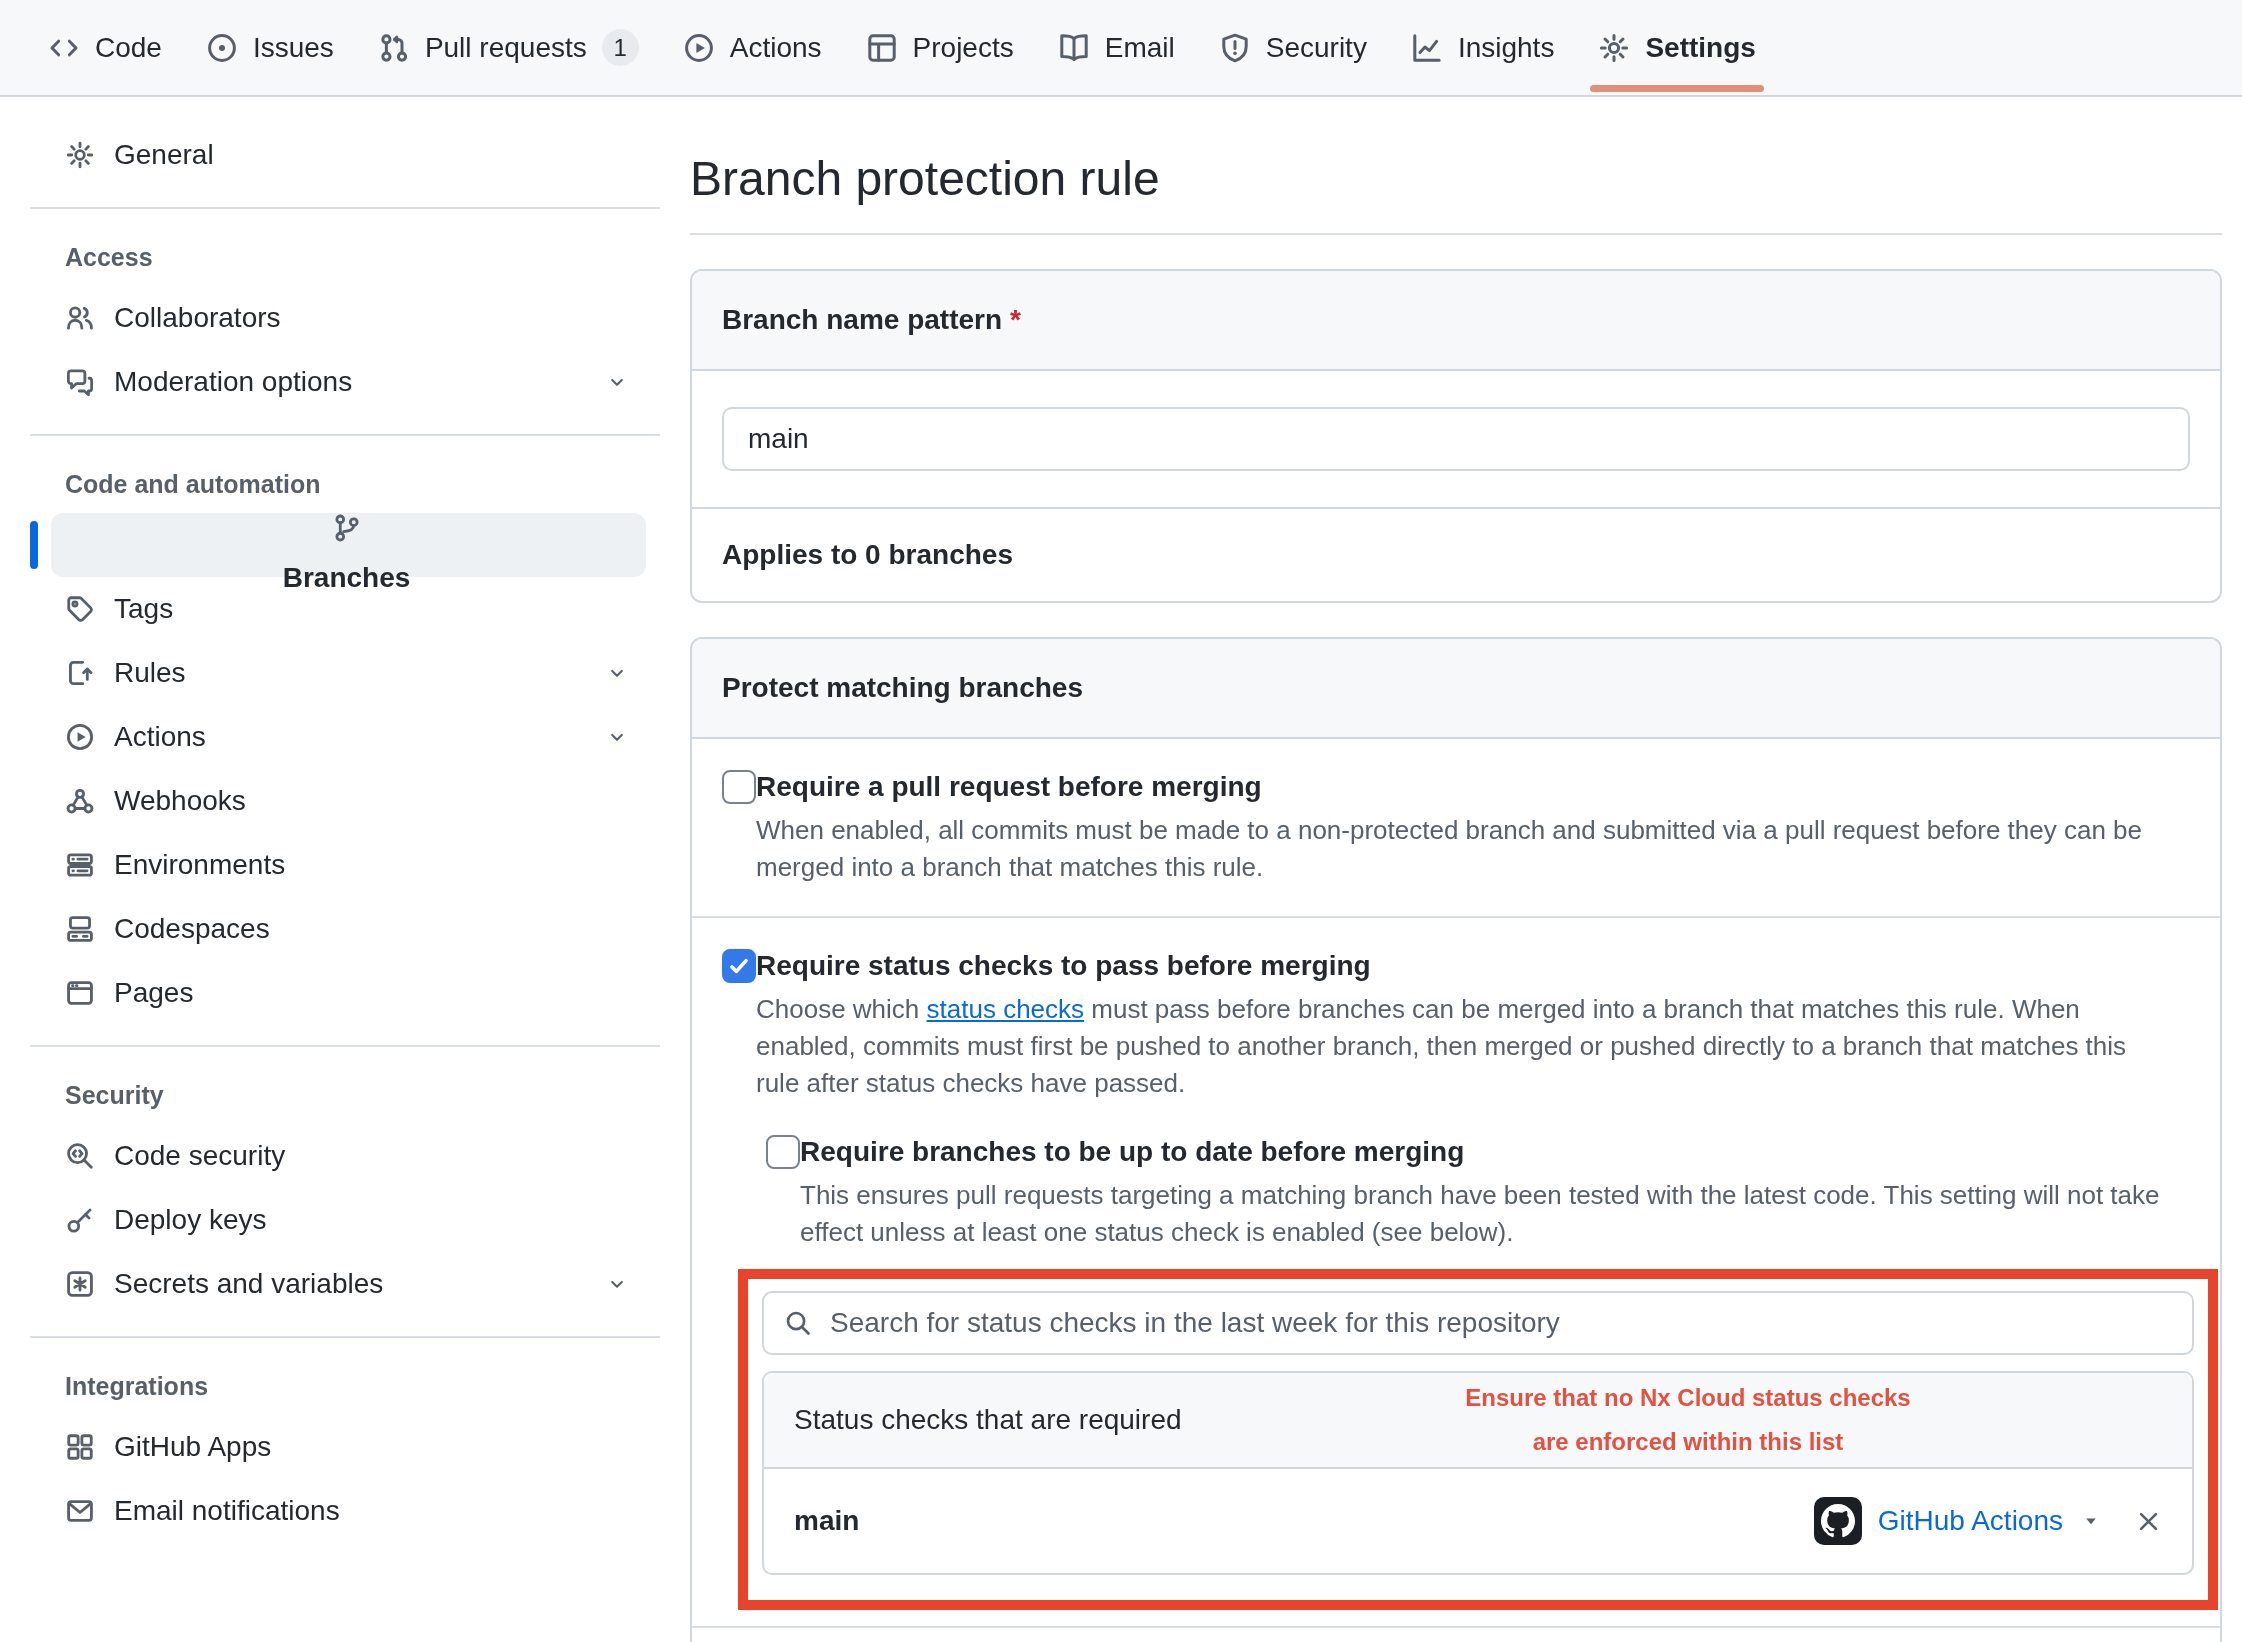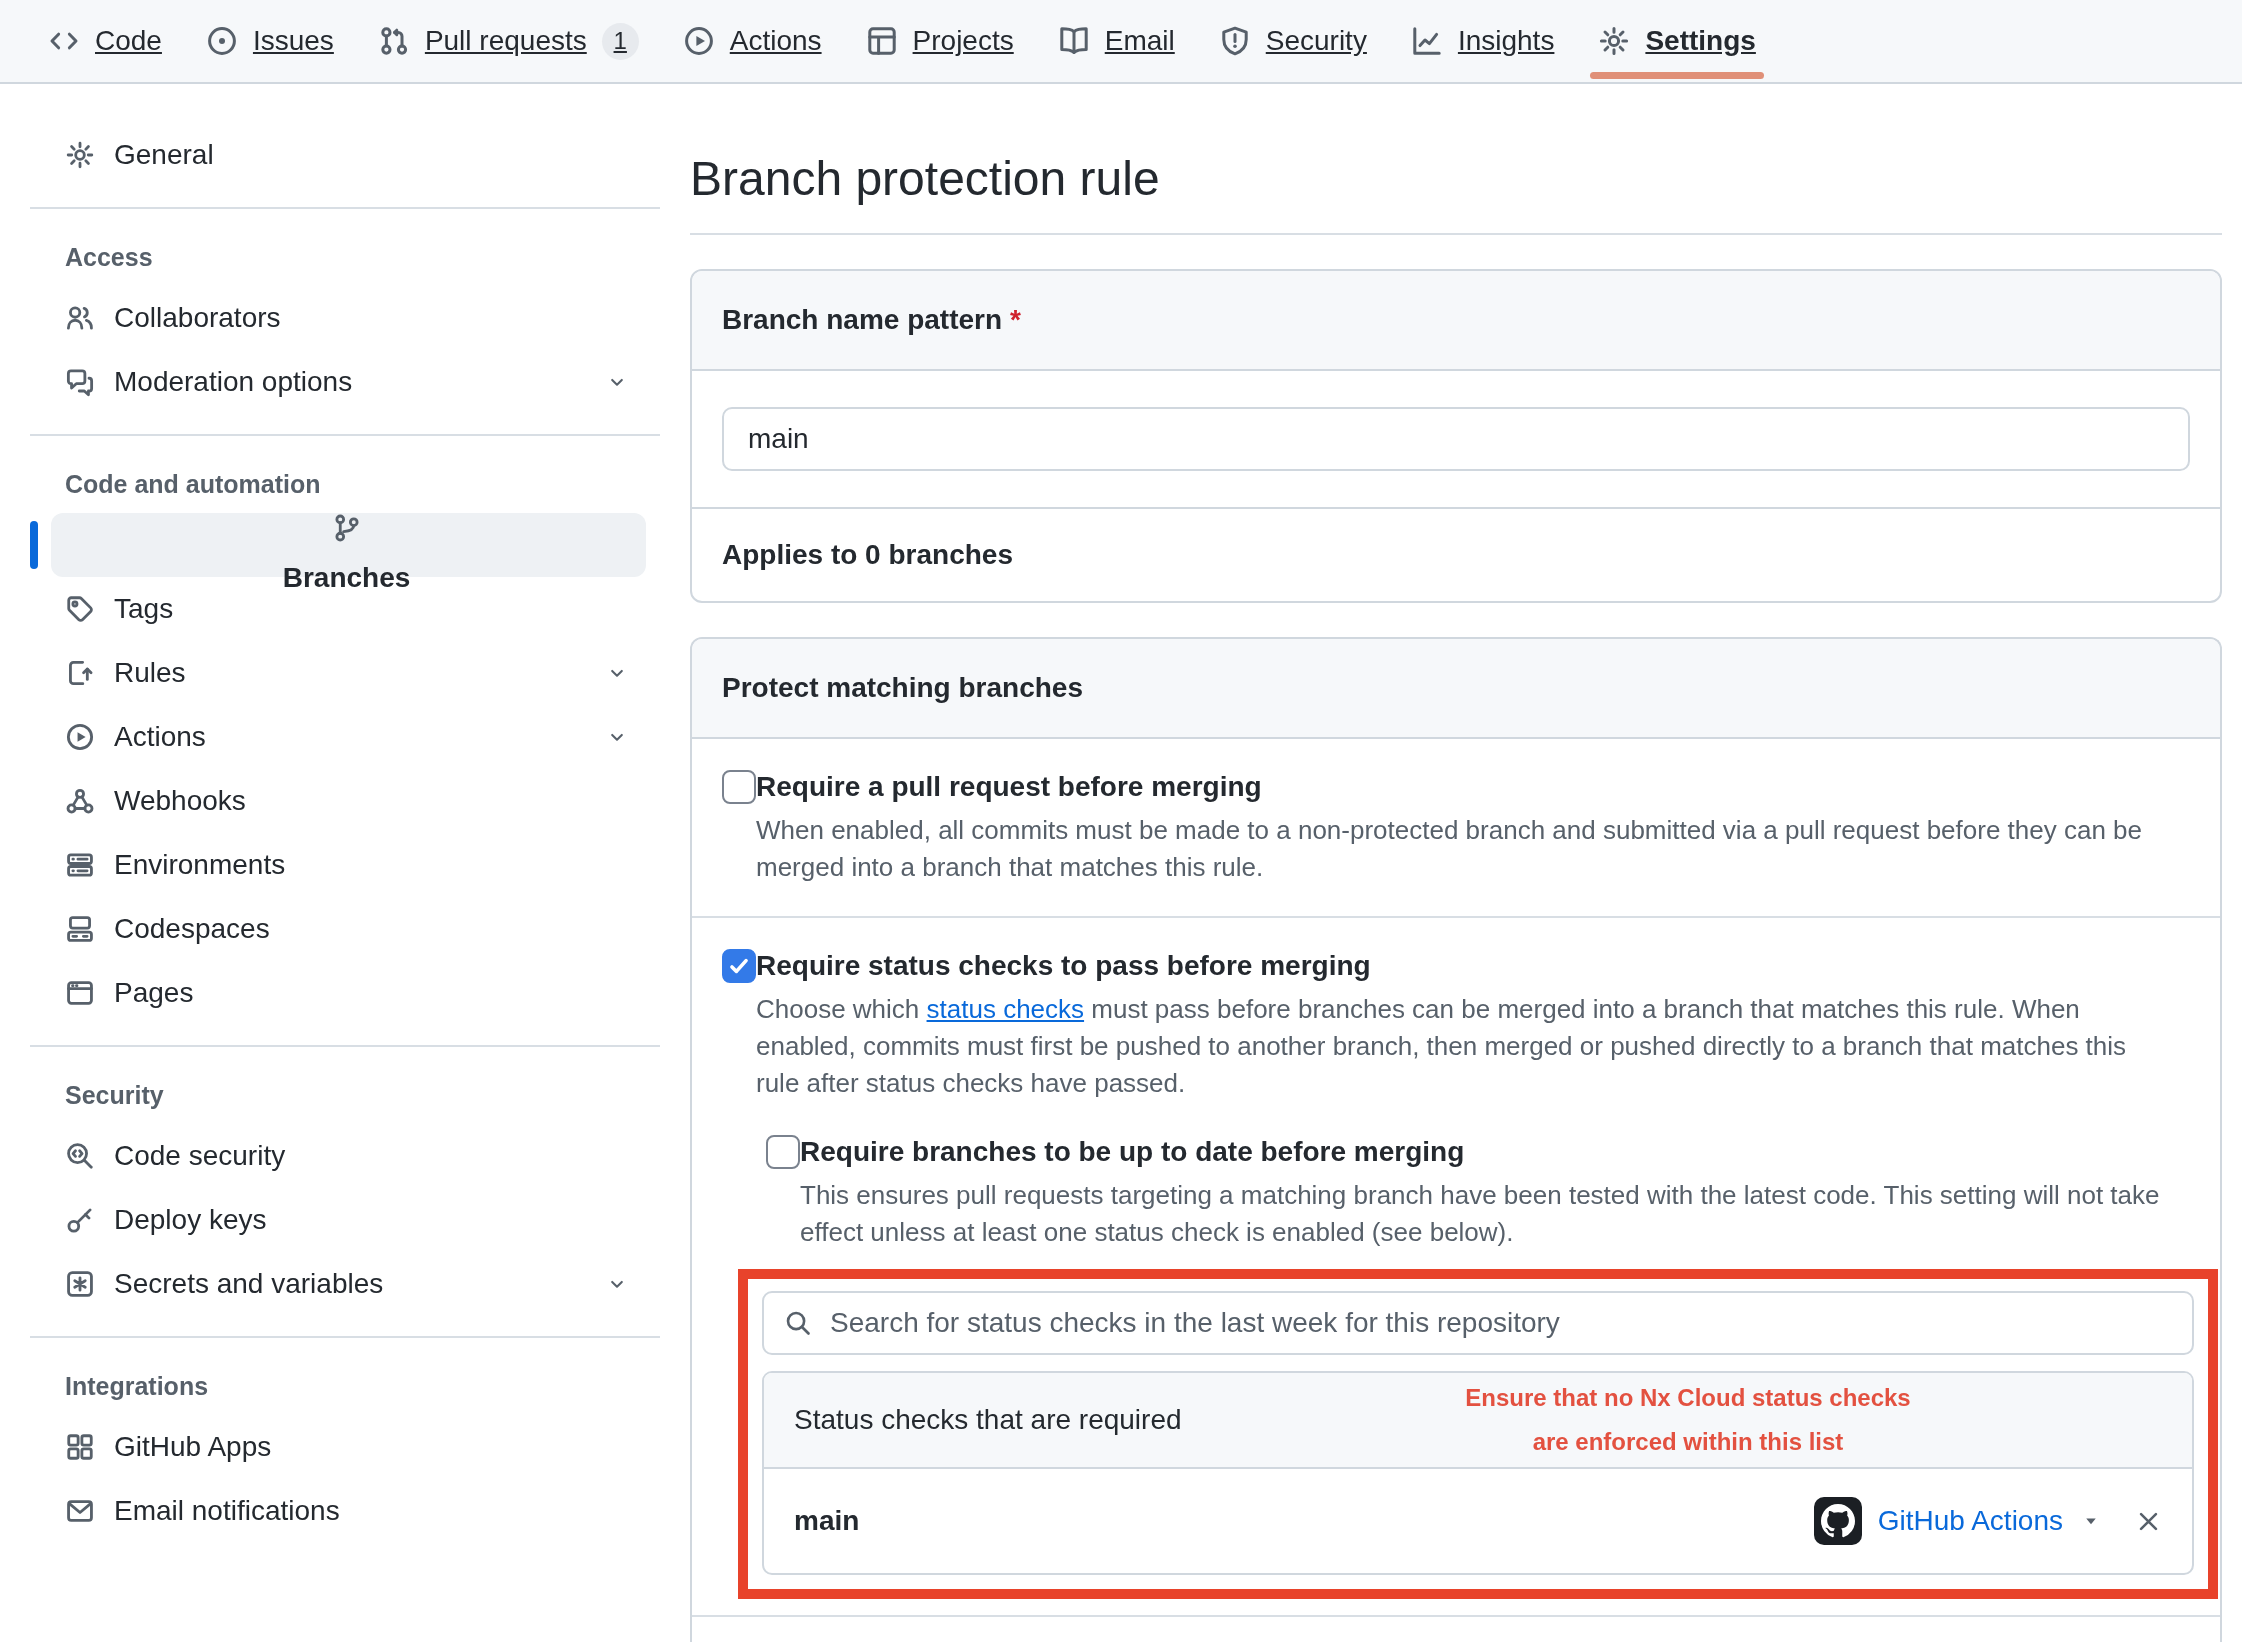--- a/index.html
+++ b/index.html
@@ -1,22 +1,22 @@
 <!DOCTYPE html>
 <html><head>
 <meta charset="utf-8">
 <style>
   * { margin:0; padding:0; box-sizing:border-box; }
   html,body { width:2242px; height:1642px; overflow:hidden; background:#fff;
     font-family:"Liberation Sans", sans-serif; color:#24292f; }
 
   
-  .topnav { position:absolute; left:0; top:0; width:2242px; height:84px;
+  .topnav { position:absolute; left:0; top:0; width:2242px; height:97px;
     background:#f6f8fa; border-bottom:2px solid #d0d7de;
-    display:flex; align-items:stretch; padding-left:26px;text-decoration:underline; }
+    display:flex; align-items:stretch; padding-left:26px; }
   .nav-item { position:relative; display:flex; align-items:center; gap:15px;
     padding:0 22px; font-size:28px; cursor:pointer; }
   .nav-item .ic { width:32px; height:32px; color:#57606a; display:block; }
   .nav-item[data-active="true"] .label { font-weight:700; }
   .nav-underline { position:absolute; left:14px; right:14px; bottom:3px; height:7px;
     border-radius:4px; background:#e09078; display:none; }
   .nav-item[data-active="true"] .nav-underline { display:block; }
   .counter { min-width:37px; height:37px; padding:0 10px; border-radius:19px;
     background:#e7eaee; font-size:24px; display:grid; place-items:center; color:#24292f; }
 
@@ -57,21 +57,21 @@
   .cb .ic { display:none; width:24px; height:24px; color:#fff; }
   .cb[data-checked="true"] { background:#337ae8; border-color:#337ae8; }
   .cb[data-checked="true"] .ic { display:block; }
   .rule-text { flex:1; }
   .rule-label { font-size:28px; font-weight:700; line-height:40px; }
   .rule-desc { margin-top:5px; font-size:26px; line-height:37px; color:#57606a; max-width:1420px; }
   .inline-link { color:#0969da; text-decoration:underline; cursor:pointer; }
   .nested { margin:30px 0 0 44px; }
 
   
-  .red-box { border:10px solid #e8432b; margin:18px -28px 0 16px; padding:12px 14px 14px; }
+  .red-box { border:10px solid #e8432b; margin:18px -28px 0 16px; padding:12px 14px 25px; }
   .search-wrap { position:relative; }
   .search-wrap .ic { position:absolute; left:22px; top:50%; transform:translateY(-50%);
     width:28px; height:28px; color:#57606a; }
   .search-input { width:100%; height:64px; border:2px solid #d0d7de; border-radius:10px;
     font-size:28px; padding:0 20px 0 66px; color:#24292f; font-family:inherit; outline:none; }
   .search-input::placeholder { color:#57606a; opacity:1; }
 
   .status-panel { margin-top:16px; border:2px solid #d0d7de; border-radius:10px; background:#fff; }
   .panel-header { position:relative; background:#f6f8fa; border-bottom:2px solid #d0d7de;
     border-radius:8px 8px 0 0; padding:31px 30px; display:flex; align-items:center; }

